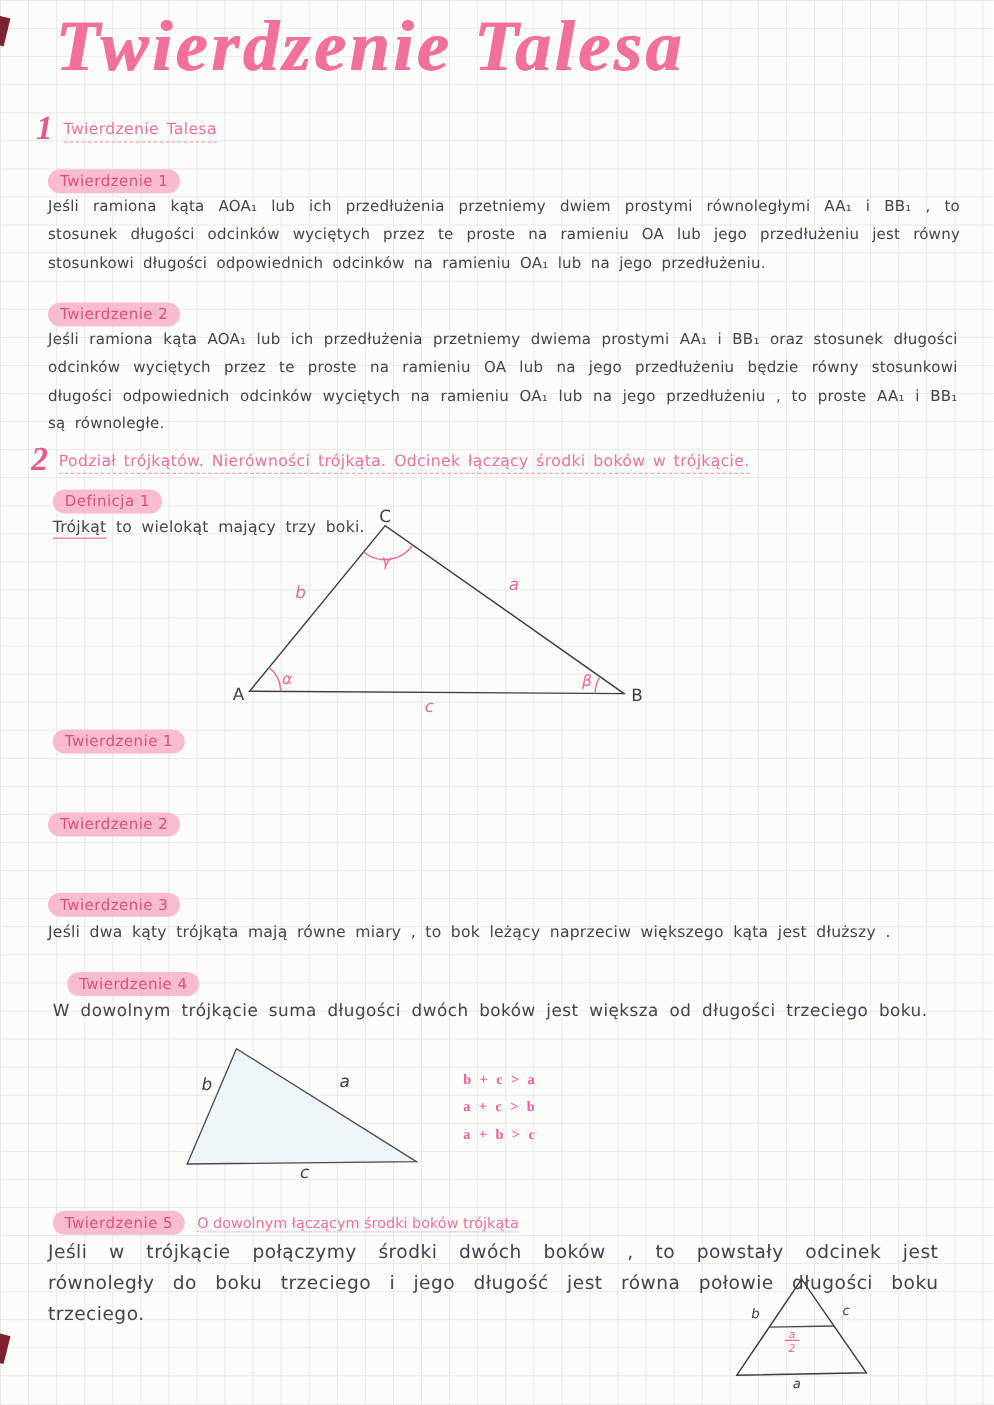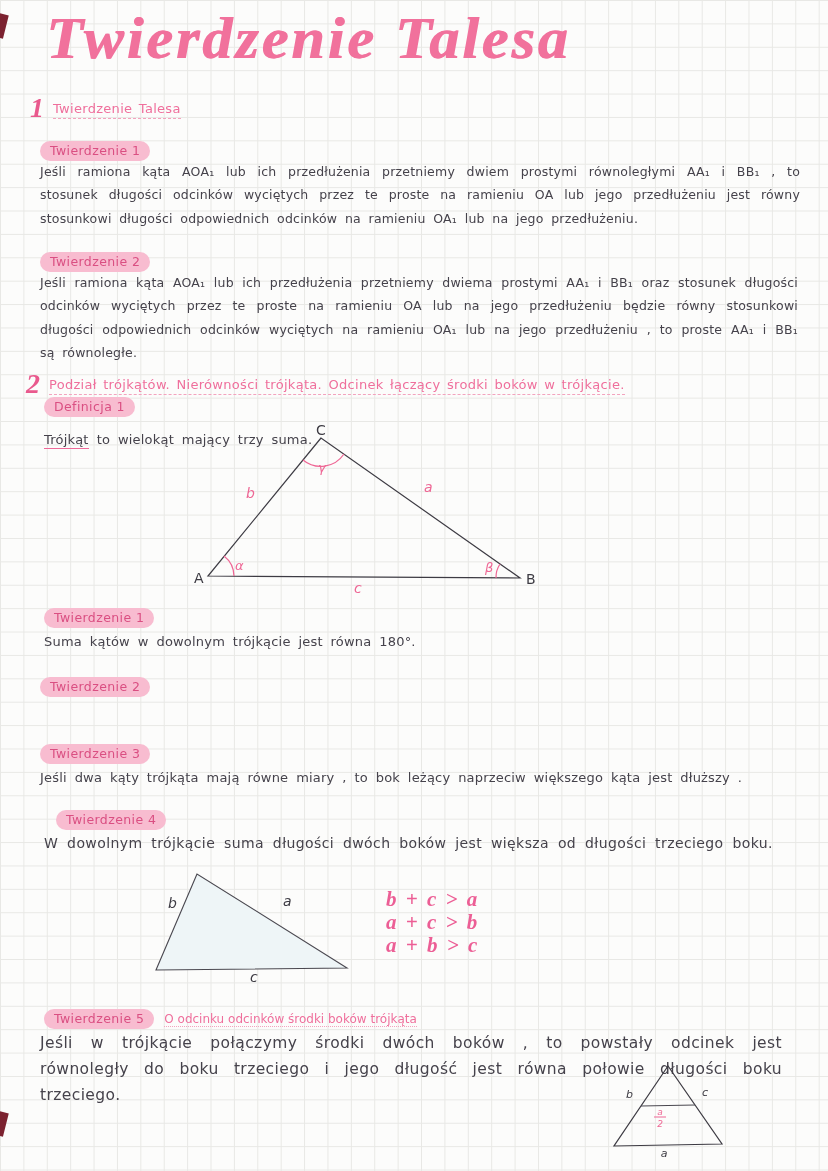--- a/index.html
+++ b/index.html
@@ -24,21 +24,21 @@
     white-space:nowrap;}
   .para{position:absolute;color:#45424b;font-size:12.5px;line-height:23.4px;
     letter-spacing:.2px;word-spacing:3.5px;text-align:justify;}
   .one-line{white-space:nowrap;text-align:left;font-size:13px;}
   .hand-lg{font-size:14px;word-spacing:4px;letter-spacing:.4px;white-space:nowrap;text-align:right;}
   .hand-xl{font-size:15.5px;line-height:26px;word-spacing:5px;letter-spacing:.4px;}
   .term-underline{border-bottom:1.5px solid #ef6a9a;padding-bottom:1px;}
   .def-rest{margin-left:8px;}
   .sub5{color:#ef6f9c;font-size:12px;border-bottom:1px dotted #f3a3be;margin-left:10px;}
   .ineq{position:absolute;color:#ec5e95;font-family:"Liberation Serif",serif;
-    font-style:italic;font-weight:bold;font-size:21px;line-height:23px;
+    font-weight:bold;font-size:12px;line-height:23px;
     letter-spacing:1px;word-spacing:2px;}
   .edge-mark{position:absolute;left:-3px;width:9px;height:24px;background:#7c2230;
     transform:rotate(14deg);}
   svg{overflow:visible;}
   svg text{font-family:"DejaVu Sans",sans-serif;}
   .v-label{fill:#3d3b43;font-size:14px;}
   .d-label{fill:#3d3b43;font-size:14px;font-style:italic;}
   .d-sm{fill:#3d3b43;font-size:11px;font-style:italic;}
   .s-label{fill:#ee6795;font-size:14px;font-style:italic;}
   .ang-label{fill:#ee6795;font-size:13px;font-style:italic;}
@@ -67,25 +67,25 @@
 
   <div class="abs" style="top:251px;left:40px">
     <span class="pill">Twierdzenie 2</span>
   </div>
   <div class="para" style="top:271px;left:40px;width:758px">Jeśli ramiona kąta AOA₁ lub ich przedłużenia przetniemy dwiema prostymi AA₁ i BB₁ oraz stosunek długości odcinków wyciętych przez te proste na ramieniu OA lub na jego przedłużeniu będzie równy stosunkowi długości odpowiednich odcinków wyciętych na ramieniu OA₁ lub na jego przedłużeniu , to proste AA₁ i BB₁ są równoległe.</div>
 
   <div class="sec-head" style="top:368px;left:26px">
     <span class="sec-num">2</span><span class="sec-title">Podział trójkątów. Nierówności trójkąta. Odcinek łączący środki boków w trójkącie.</span>
   </div>
 
-  <div class="abs" style="top:396px;left:44px">
+  <div class="abs" style="top:407px;left:44px">
     <span class="pill">Definicja 1</span>
   </div>
   <div class="para one-line" style="top:428px;left:44px">
-    <span class="term-underline">Trójkąt</span><span class="def-rest">to wielokąt mający trzy suma.</span>
+    <span class="term-underline">Trójkąt</span><span class="def-rest">to wielokąt mający trzy boki.</span>
   </div>
 
   <svg class="abs" style="top:426px;left:188px" width="355" height="170" viewBox="0 0 355 170">
     <polygon points="133,12 20,150 332,152" class="tri-line"></polygon>
     <path d="M 46 150 A 26 26 0 0 0 36 130" class="arc"></path>
     <path d="M 308 152 A 24 24 0 0 1 312 138" class="arc"></path>
     <path d="M 115 34 A 28 28 0 0 0 156 28" class="arc"></path>
     <text x="6" y="157" class="v-label">A</text>
     <text x="338" y="158" class="v-label">B</text>
     <text x="128" y="9" class="v-label">C</text>
@@ -93,21 +93,20 @@
     <text x="236" y="66" class="s-label">a</text>
     <text x="166" y="167" class="s-label">c</text>
     <text x="47" y="144" class="ang-label">α</text>
     <text x="297" y="146" class="ang-label">β</text>
     <text x="130" y="46" class="ang-label">γ</text>
   </svg>
 
   <div class="abs" style="top:607px;left:44px">
     <span class="pill">Twierdzenie 1</span>
   </div>
-  <div class="para one-line" style="top:630px;left:44px">Suma kątów w dowolnym trójkącie jest równa 180°.</div>
 
   <div class="abs" style="top:676px;left:40px">
     <span class="pill">Twierdzenie 2</span>
   </div>
 
   <div class="abs" style="top:743px;left:40px">
     <span class="pill">Twierdzenie 3</span>
   </div>
   <div class="para one-line" style="top:766px;left:40px">Jeśli dwa kąty trójkąta mają równe miary , to bok leżący naprzeciw większego kąta jest dłuższy .</div>
 
@@ -123,21 +122,21 @@
     <text x="110" y="116" class="d-label">c</text>
   </svg>
 
   <div class="ineq" style="top:888px;left:386px">
     <div>b + c &gt; a</div>
     <div>a + c &gt; b</div>
     <div>a + b &gt; c</div>
   </div>
 
   <div class="abs" style="top:1008px;left:44px">
-    <span class="pill">Twierdzenie 5</span><span class="sub5">O odcinku odcinków środki boków trójkąta</span>
+    <span class="pill">Twierdzenie 5</span><span class="sub5">O dowolnym łączącym środki boków trójkąta</span>
   </div>
   <div class="para hand-xl" style="top:1030px;left:40px;width:742px">Jeśli w trójkącie połączymy środki dwóch boków , to powstały odcinek jest równoległy do boku trzeciego i jego długość jest równa połowie długości boku trzeciego.</div>
 
   <svg class="abs" style="top:1058px;left:600px" width="132" height="100" viewBox="0 0 132 100">
     <polygon points="68,8 14,88 122,86" class="tri-line"></polygon>
     <line x1="41" y1="48" x2="95" y2="47" stroke="#4a4850" stroke-width="1.1"></line>
     <text x="26" y="40" class="d-sm">b</text>
     <text x="102" y="38" class="d-sm">c</text>
     <text x="64" y="99" class="d-sm" text-anchor="middle">a</text>
     <text x="60" y="57" class="frac" text-anchor="middle">a</text>

